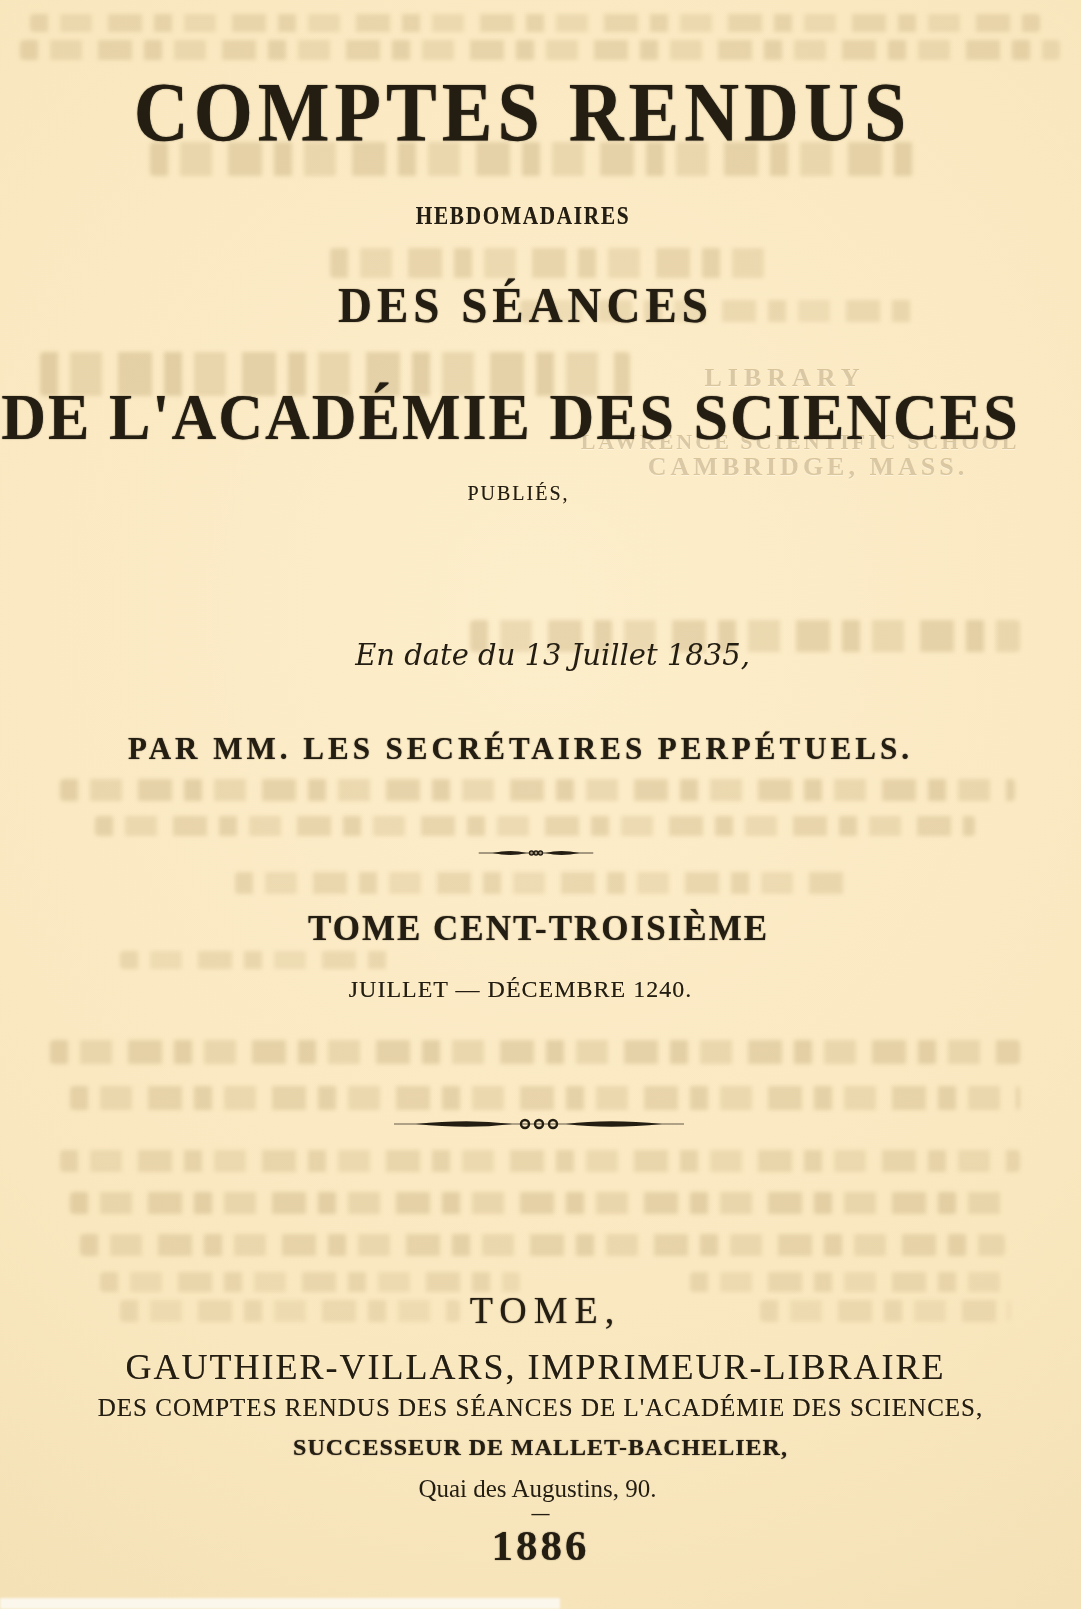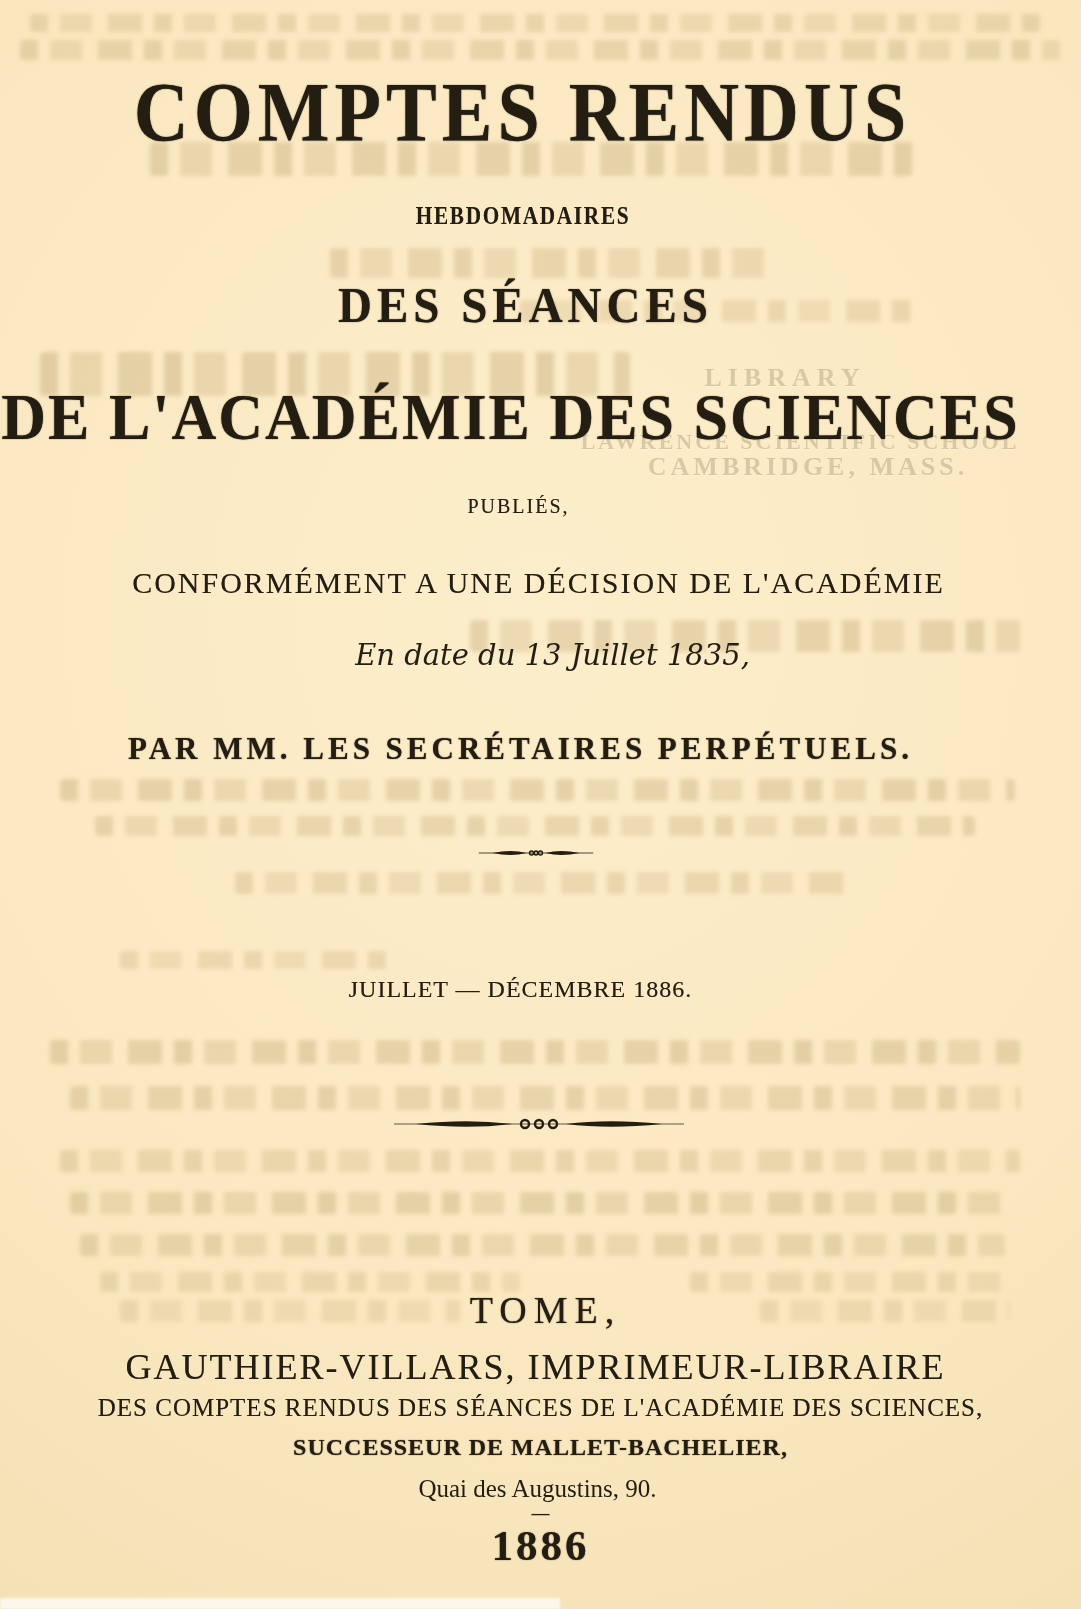--- a/index.html
+++ b/index.html
@@ -29,21 +29,21 @@
   .soft  { text-shadow: 0 0 0.5px rgba(35,29,18,0.5); }
 
   .l-comptes    { top: 64px;  font-size: 76px; font-weight: bold; letter-spacing: 5px;
                   transform: translateX(calc(-50% - 18px)) scale(1.0, 1.12); }
   .l-hebdo      { top: 202px; font-size: 25px; font-weight: bold; letter-spacing: 2px;
                   transform: translateX(calc(-50% - 18px)) scale(0.85, 1.02); }
   .l-seances    { top: 276px; font-size: 47px; font-weight: bold; letter-spacing: 5px;
                   transform: translateX(calc(-50% - 15px)) scale(1, 1.08); }
   .l-academie   { top: 380px; font-size: 62px; font-weight: bold; letter-spacing: 2px;
                   transform: translateX(calc(-50% - 30px)) scale(1, 1.05); }
-  .l-publies    { top: 495px; font-size: 20px; letter-spacing: 2px;
+  .l-publies    { top: 482px; font-size: 20px; letter-spacing: 2px;
                   transform: translateX(calc(-50% - 22px)); }
   .l-conform    { top: 566px; font-size: 30px; letter-spacing: 2px;
                   transform: translateX(calc(-50% - 2px)); }
   .l-script     { top: 638px; font-size: 29px; font-style: italic;
                   font-family: "DejaVu Serif", serif;
                   transform: translateX(calc(-50% + 12px)); }
   .l-parmm      { top: 731px; font-size: 31px; font-weight: bold; letter-spacing: 4px;
                   transform: translateX(calc(-50% - 20px)); }
   .l-tome       { top: 909px; font-size: 35px; font-weight: bold; letter-spacing: 2px;
                   transform: translateX(calc(-50% - 2px)); }
@@ -124,34 +124,34 @@
 
   <div class="stamp stamp1">LIBRARY</div>
   <div class="stamp stamp2">LAWRENCE SCIENTIFIC SCHOOL</div>
   <div class="stamp stamp3">CAMBRIDGE, MASS.</div>
 
   <div class="line heavy l-comptes">COMPTES RENDUS</div>
   <div class="line soft  l-hebdo">HEBDOMADAIRES</div>
   <div class="line heavy l-seances">DES SÉANCES</div>
   <div class="line heavy l-academie">DE L'ACADÉMIE DES SCIENCES</div>
   <div class="line soft  l-publies">PUBLIÉS,</div>
-  <div class="line soft  l-conform">CONFORMÉMENT A UNE DÉCISION DE L'ACADÉMIE</div>
   <div class="line       l-script">En date du 13 Juillet 1835,</div>
   <div class="line heavy l-parmm">PAR MM. LES SECRÉTAIRES PERPÉTUELS.</div>
 
   <svg class="divider div1" width="115" height="16" viewBox="0 0 115 16">
     <line x1="0" y1="8" x2="115" y2="8" stroke="#231d12" stroke-width="0.8"></line>
     <path d="M14,8 Q33,4.2 48,8 Q33,11.8 14,8 Z" fill="#231d12"></path>
     <path d="M101,8 Q82,4.2 67,8 Q82,11.8 101,8 Z" fill="#231d12"></path>
     <circle cx="53" cy="8" r="2" fill="none" stroke="#231d12" stroke-width="1.4"></circle>
     <circle cx="57.5" cy="8" r="2" fill="none" stroke="#231d12" stroke-width="1.4"></circle>
     <circle cx="62" cy="8" r="2" fill="none" stroke="#231d12" stroke-width="1.4"></circle>
   </svg>
 
-  <div class="line soft  l-juillet">JUILLET — DÉCEMBRE 1886.</div>
+  <div class="line heavy l-tome">TOME CENT-TROISIÈME</div>
+  <div class="line soft  l-juillet">JUILLET — DÉCEMBRE 1240.</div>
 
   <svg class="divider div2" width="290" height="20" viewBox="0 0 290 20">
     <line x1="0" y1="10" x2="290" y2="10" stroke="#231d12" stroke-width="0.7"></line>
     <path d="M22,10 Q75,4.5 118,10 Q75,15.5 22,10 Z" fill="#231d12"></path>
     <path d="M268,10 Q215,4.5 172,10 Q215,15.5 268,10 Z" fill="#231d12"></path>
     <circle cx="131" cy="10" r="4" fill="none" stroke="#231d12" stroke-width="2.4"></circle>
     <circle cx="145" cy="10" r="4" fill="none" stroke="#231d12" stroke-width="2.4"></circle>
     <circle cx="159" cy="10" r="4" fill="none" stroke="#231d12" stroke-width="2.4"></circle>
   </svg>
 

